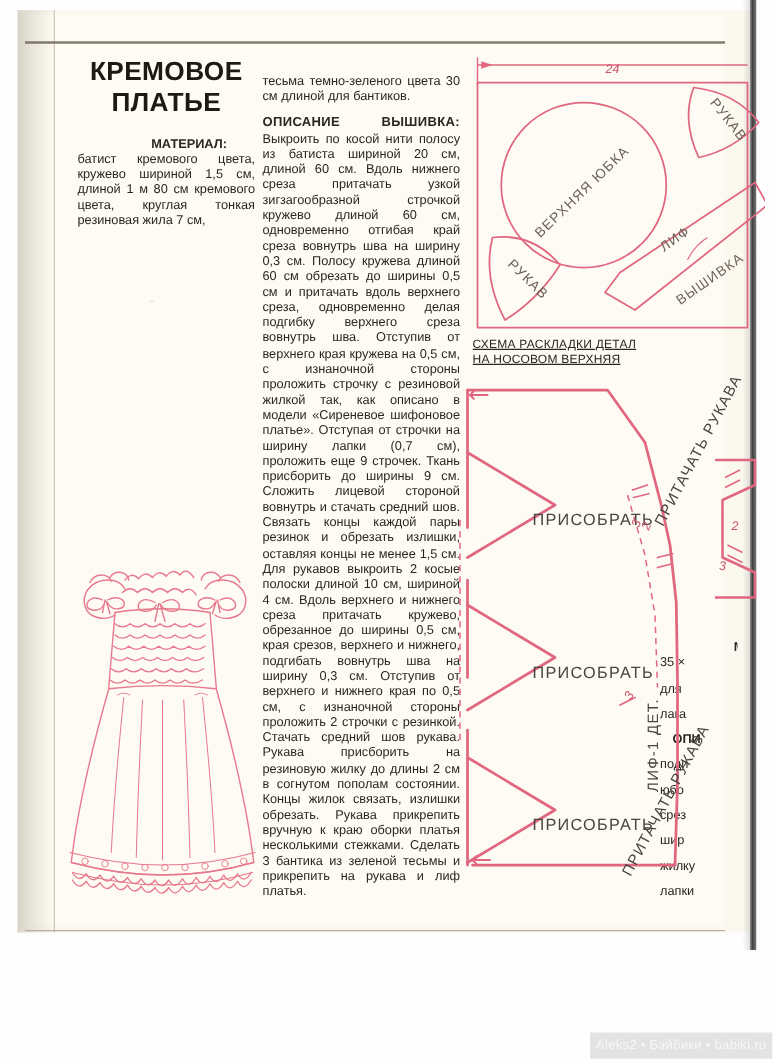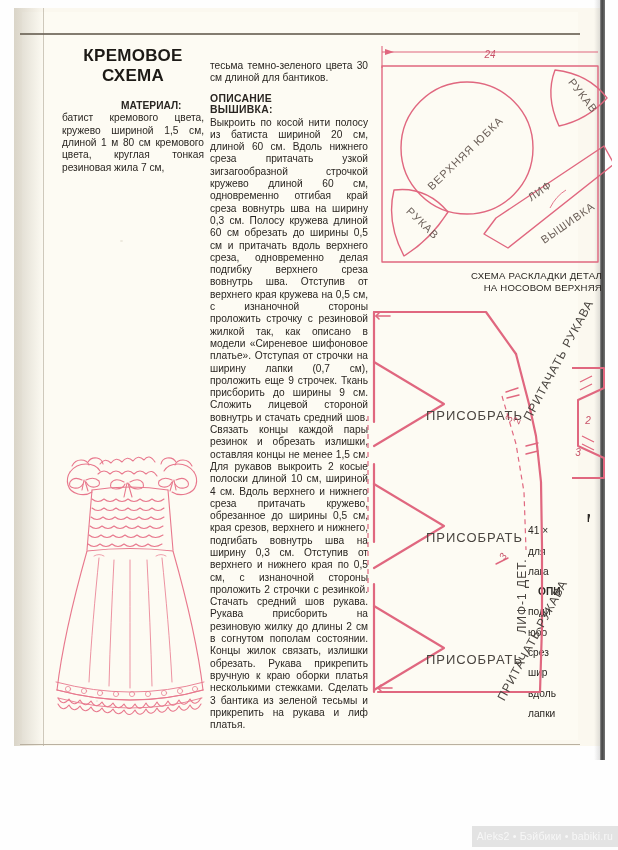--- a/index.html
+++ b/index.html
@@ -57,45 +57,45 @@
     position:absolute;
     color:#2a2622;
     text-align:justify;
     -webkit-hyphens:auto;hyphens:auto;
   }
   #col1{left:62px;top:46px;width:142px;}
   #col2{left:210px;top:60px;width:158px;}
   #col3{left:528px;top:513px;width:62px;overflow:hidden;height:205px;}
 
   .title{
-    font-size:17px;font-weight:bold;line-height:1.18;
+    font-size:21px;font-weight:bold;line-height:1.18;
     text-align:center;letter-spacing:.3px;color:#1d1a16;
     margin:0 0 14px 0;
   }
   .para{
     font-size:10.2px;line-height:12.3px;margin:0 0 8px 0;
     text-align:justify;text-justify:inter-word;
   }
   .para b{font-weight:bold;padding-left:45px;}
   .lead{text-indent:14px;}
   .desc-head{
     font-size:10.4px;font-weight:bold;letter-spacing:.3px;
-    display:flex;justify-content:space-between;margin:0 0 2px 0;flex-direction:column;
+    display:flex;justify-content:space-between;margin:0 0 2px 0;
   }
   #col3 .para{font-size:10.2px;line-height:12.3px;text-align:left;white-space:nowrap;}
 
   
   #dress{position:absolute;left:52px;top:432px;width:160px;height:300px;}
 
   
   #diagram-top{position:absolute;left:372px;top:38px;width:240px;height:232px;overflow:hidden;}
   #diagram-caption{
     position:absolute;left:378px;top:270px;width:224px;
-    font-size:9.6px;line-height:12px;color:#2a2622;text-align:right;
-    letter-spacing:.2px;overflow:hidden;white-space:nowrap;
+    font-size:9.6px;line-height:12px;color:#2a2622;text-align:left;
+    letter-spacing:.2px;overflow:hidden;white-space:nowrap;text-decoration:underline;
   }
   #diagram-bottom{position:absolute;left:366px;top:296px;width:246px;height:420px;overflow:hidden;}
 
   
   #watermark{
     position:absolute;left:472px;top:826px;width:146px;height:21px;
     background:#e3e3e3;color:#f7f7f7;
     font-size:10.5px;line-height:21px;text-align:center;
     letter-spacing:.2px;
   }
@@ -114,45 +114,45 @@
   <div class="scan-edge-soft"></div>
   <div class="scan-edge"></div>
 
   <div class="paper-spot" style="left:120px;top:240px;width:3px;height:2px;"></div>
   <div class="paper-spot" style="left:340px;top:560px;width:2px;height:2px;"></div>
   <div class="paper-spot" style="left:96px;top:700px;width:2px;height:2px;"></div>
 
   <div class="col" id="col1">
     <div class="title">
       <span>КРЕМОВОЕ</span><br>
-      <span>СХЕМА</span>
+      <span>ПЛАТЬЕ</span>
     </div>
     <p class="para lead"><b>МАТЕРИАЛ:</b><span> батист кремового цвета, кружево шириной 1,5 см, длиной 1 м 80 см кремового цвета, круглая тонкая резиновая жила 7 см,</span></p>
   </div>
 
   <div class="col" id="col2">
     <p class="para">тесьма темно-зеленого цвета 30 см длиной для бантиков.</p>
     <div class="desc-head">
       <span>ОПИСАНИЕ</span>
       <span>ВЫШИВКА:</span>
     </div>
     <p class="para">Выкроить по косой нити полосу из батиста шириной 20 см, длиной 60 см. Вдоль нижнего среза притачать узкой зигзагообразной строчкой кружево длиной 60 см, одновременно отгибая край среза вовнутрь шва на ширину 0,3 см. Полосу кружева длиной 60 см обрезать до ширины 0,5 см и притачать вдоль верхнего среза, одновременно делая подгибку верхнего среза вовнутрь шва. Отступив от верхнего края кружева на 0,5 см, с изнаночной стороны проложить строчку с резиновой жилкой так, как описано в модели «Сиреневое шифоновое платье». Отступая от строчки на ширину лапки (0,7 см), проложить еще 9 строчек. Ткань присборить до ширины 9 см. Сложить лицевой стороной вовнутрь и стачать средний шов. Связать концы каждой пары резинок и обрезать излишки, оставляя концы не менее 1,5 см. Для рукавов выкроить 2 косые полоски длиной 10 см, шириной 4 см. Вдоль верхнего и нижнего среза притачать кружево, обрезанное до ширины 0,5 см, края срезов, верхнего и нижнего, подгибать вовнутрь шва на ширину 0,3 см. Отступив от верхнего и нижнего края по 0,5 см, с изнаночной стороны проложить 2 строчки с резинкой. Стачать средний шов рукава. Рукава присборить на резиновую жилку до длины 2 см в согнутом пополам состоянии. Концы жилок связать, излишки обрезать. Рукава прикрепить вручную к краю оборки платья несколькими стежками. Сделать 3 бантика из зеленой тесьмы и прикрепить на рукава и лиф платья.</p>
   </div>
 
   <div class="col" id="col3">
     <p class="para" style="text-indent:14px;margin-bottom:0;"><b>М</b></p>
-    <p class="para">41 ×</p>
+    <p class="para">35 ×</p>
     <p class="para">для</p>
     <p class="para">лага</p>
     <p class="para" style="font-weight:bold;text-indent:10px;">ОПИ</p>
     <p class="para">поди</p>
     <p class="para">юбо</p>
     <p class="para">срез</p>
     <p class="para">шир</p>
-    <p class="para">вдоль</p>
+    <p class="para">жилку</p>
     <p class="para">лапки</p>
 
   </div>
 
   <svg id="dress" viewBox="0 0 160 300">
     <g fill="none" stroke="#e8788d" stroke-width="1.1" stroke-linecap="round" stroke-linejoin="round">
 
       <path d="M18 40 q-4 6 -2 13 q2 7 10 9 q8 2 14 -2"></path>
       <path d="M18 40 q6 -8 16 -8 q10 0 14 7"></path>
       <path d="M20 34 q3 -6 9 -6 q6 0 8 5"></path>

